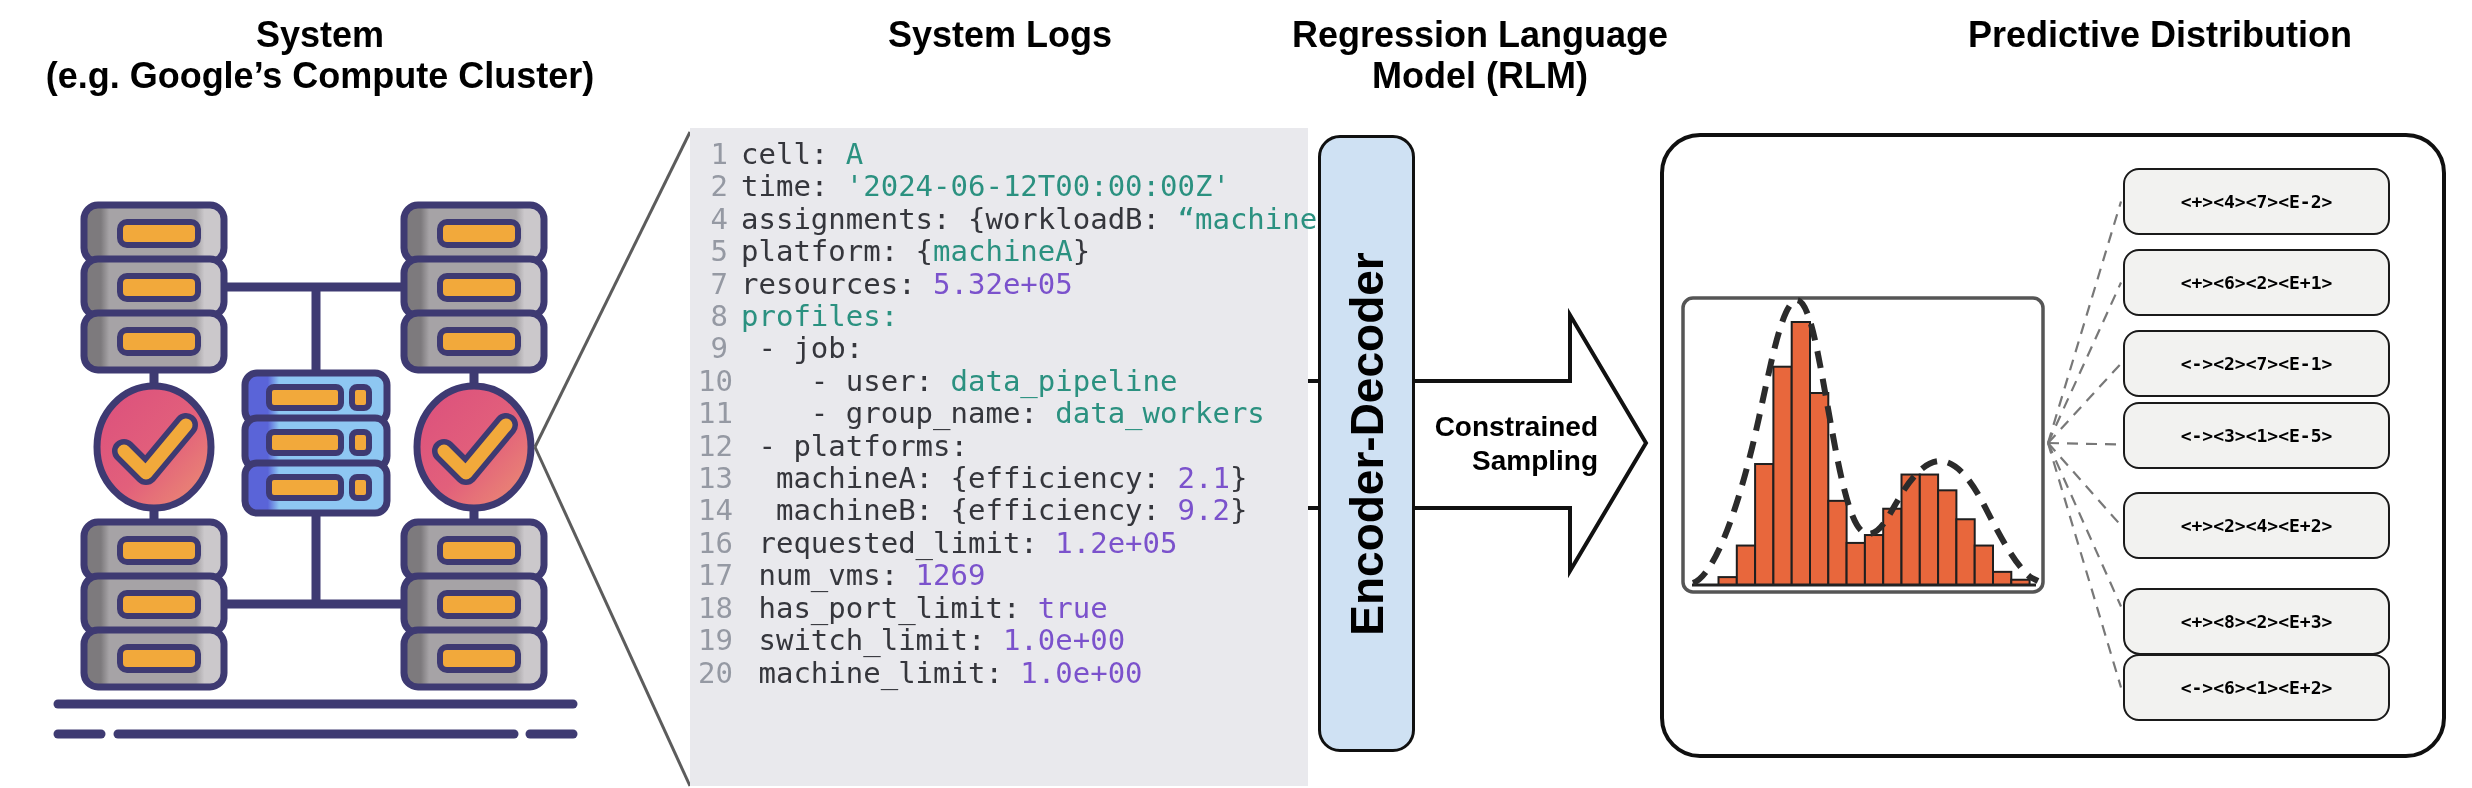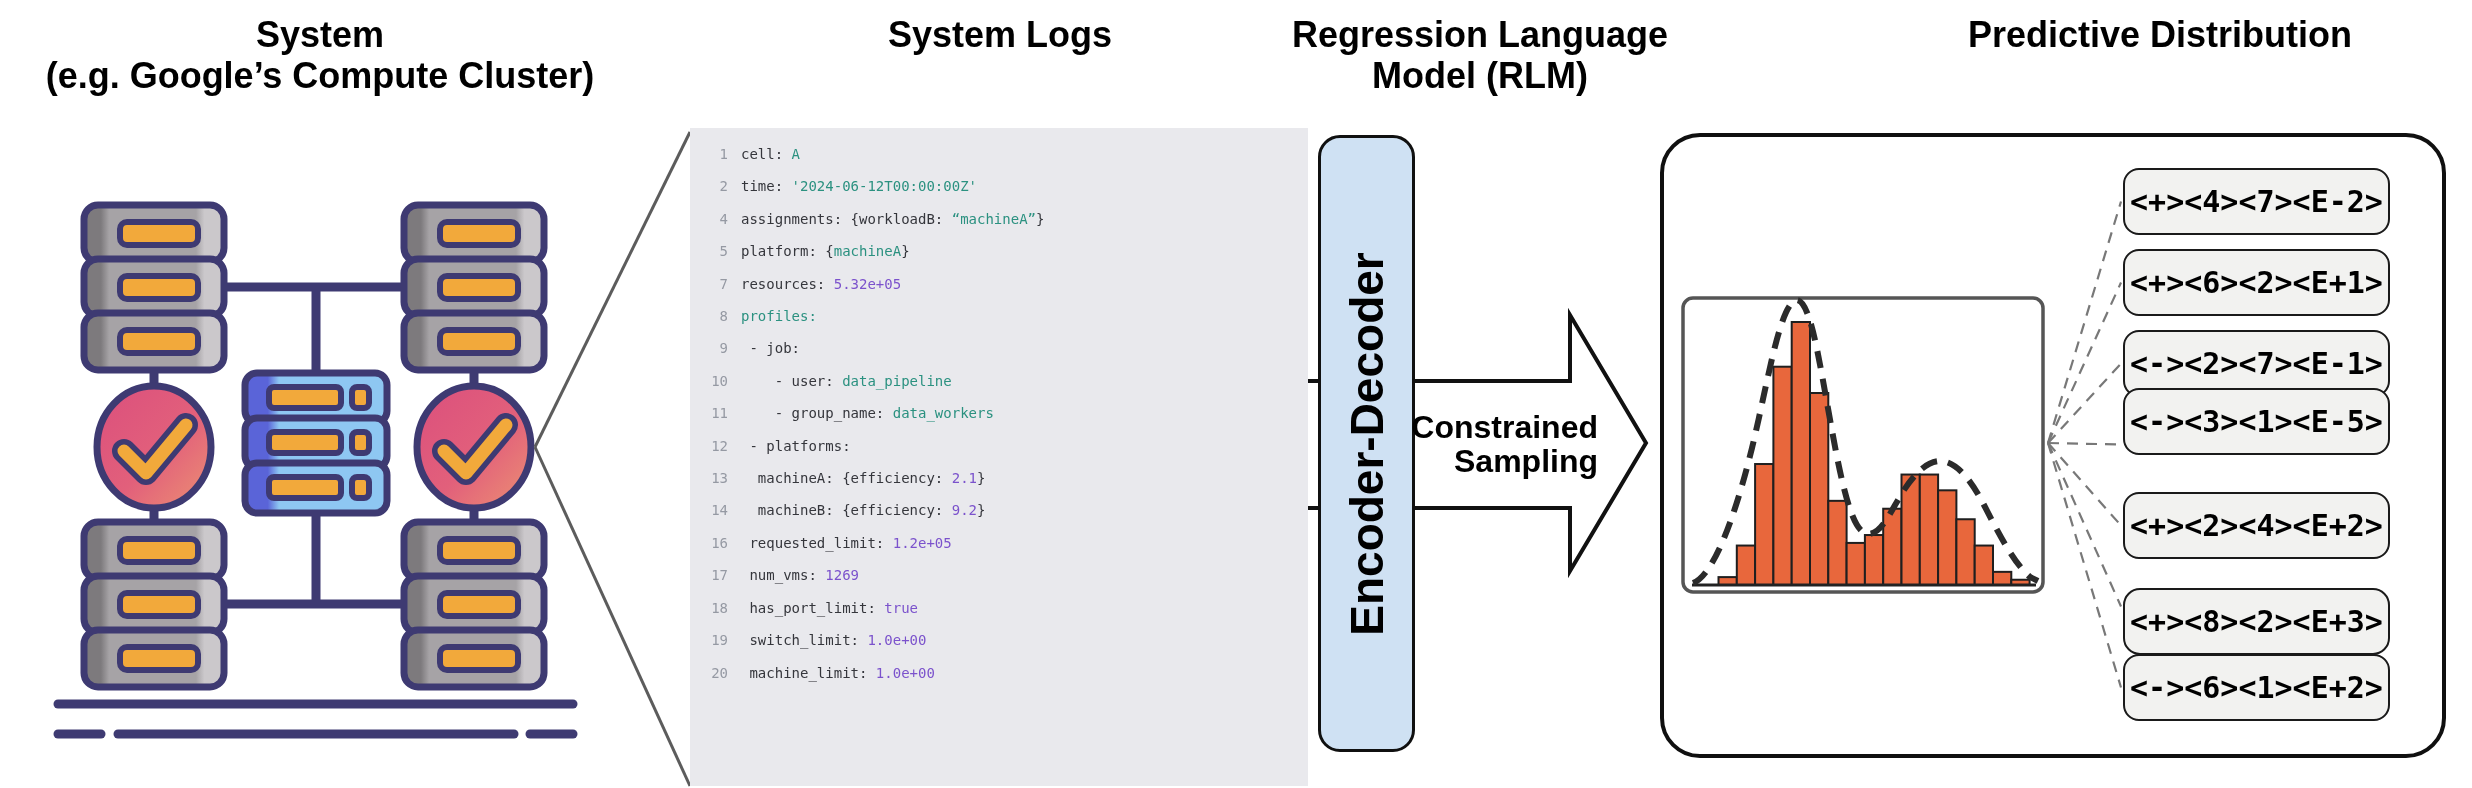--- a/index.html
+++ b/index.html
@@ -9,42 +9,42 @@
   svg.underlay { position:absolute; left:0; top:0; }
 
   .hdr { position:absolute; text-align:center; font-weight:bold; font-size:36px; line-height:41px; color:#000; }
   #hdr-system { left:15px;   top:14px; width:610px; }
   #hdr-logs   { left:700px;  top:14px; width:600px; }
   #hdr-rlm    { left:1180px; top:14px; width:600px; }
   #hdr-pred   { left:1860px; top:14px; width:600px; }
 
   .codeblock { position:absolute; left:690px; top:128px; width:618px; height:658px;
                background:#e9e9ed; box-sizing:border-box; padding:10px 0 0 8px;
-               font-family:"DejaVu Sans Mono", monospace; font-size:14px; }
+               font-family:"DejaVu Sans Mono", monospace; font-size:29px; }
   .code-line { white-space:pre; line-height:32.4px; color:#35363c; }
   .ln { display:inline-block; width:30px; text-align:right; color:#9599a3; margin-right:13px; }
   .seg-g { color:#2b9180; }
   .seg-p { color:#7b52cc; }
 
   .encoder { position:absolute; left:1318px; top:135px; width:97px; height:617px;
              background:#cfe1f3; border:3.5px solid #101010; border-radius:22px; box-sizing:border-box; }
   .encoder-label { position:absolute; left:50%; top:50%;
                    transform:translate(-50%,-50%) rotate(-90deg); transform-origin:center;
                    white-space:nowrap; font-weight:bold; font-size:46px; color:#000; }
 
   .arrow-label { position:absolute; left:1348px; top:410px; width:250px; text-align:right;
-                 font-weight:bold; font-size:32px; line-height:34px; color:#000; }
+                 font-weight:bold; font-size:28px; line-height:34px; color:#000; }
 
   .outerbox { position:absolute; left:1660px; top:133px; width:786px; height:625px;
               border:4px solid #101010; border-radius:40px; box-sizing:border-box; background:transparent; }
 
   .token { position:absolute; left:2123px; width:267px; height:67px;
            background:#f2f2f0; border:2.5px solid #1a1a1a; border-radius:16px; box-sizing:border-box;
            display:flex; align-items:center; justify-content:center;
-           font-family:"DejaVu Sans Mono", monospace; font-weight:bold; font-size:30px; color:#000; }
+           font-family:"DejaVu Sans Mono", monospace; font-weight:bold; font-size:18px; color:#000; }
 </style>
 </head>
 <body>
 
 <div class="canvas">
 
   <svg class="underlay" width="2472" height="788" viewBox="0 0 2472 788">
     <defs>
       <linearGradient id="gradGray" x1="0" y1="0" x2="1" y2="0">
         <stop offset="0" stop-color="#7d7a7d"></stop>
@@ -206,19 +206,19 @@
   <div class="arrow-label">
     <div>Constrained</div>
     <div>Sampling</div>
   </div>
 
   <div class="outerbox"></div>
   <div id="token-list">
       <div class="token" style="top: 168px;">&lt;+&gt;&lt;4&gt;&lt;7&gt;&lt;E-2&gt;</div>
       <div class="token" style="top: 249px;">&lt;+&gt;&lt;6&gt;&lt;2&gt;&lt;E+1&gt;</div>
       <div class="token" style="top: 330px;">&lt;-&gt;&lt;2&gt;&lt;7&gt;&lt;E-1&gt;</div>
-      <div class="token" style="top: 388px;">&lt;-&gt;&lt;3&gt;&lt;1&gt;&lt;E-5&gt;</div>
+      <div class="token" style="top: 402px;">&lt;-&gt;&lt;3&gt;&lt;1&gt;&lt;E-5&gt;</div>
       <div class="token" style="top: 492px;">&lt;+&gt;&lt;2&gt;&lt;4&gt;&lt;E+2&gt;</div>
       <div class="token" style="top: 588px; border-radius: 17px;">&lt;+&gt;&lt;8&gt;&lt;2&gt;&lt;E+3&gt;</div>
       <div class="token" style="top: 654px;">&lt;-&gt;&lt;6&gt;&lt;1&gt;&lt;E+2&gt;</div>
     </div>
 
 </div>
 
 </body></html>

